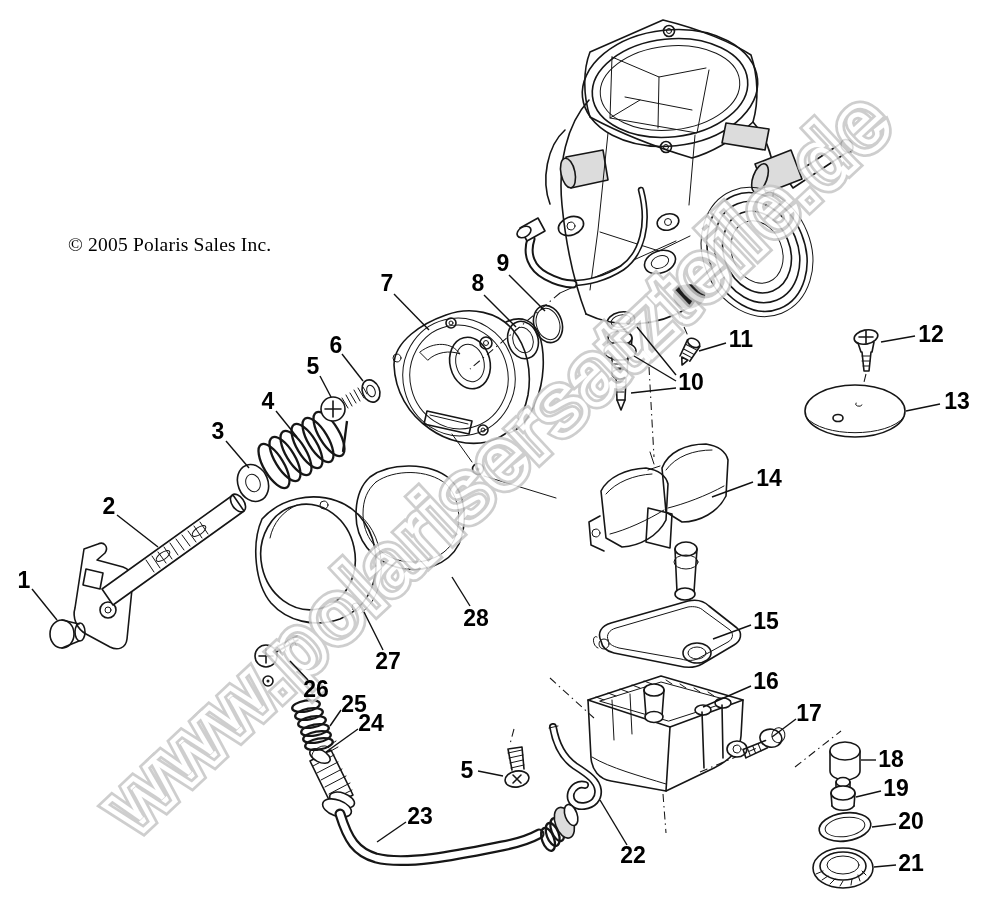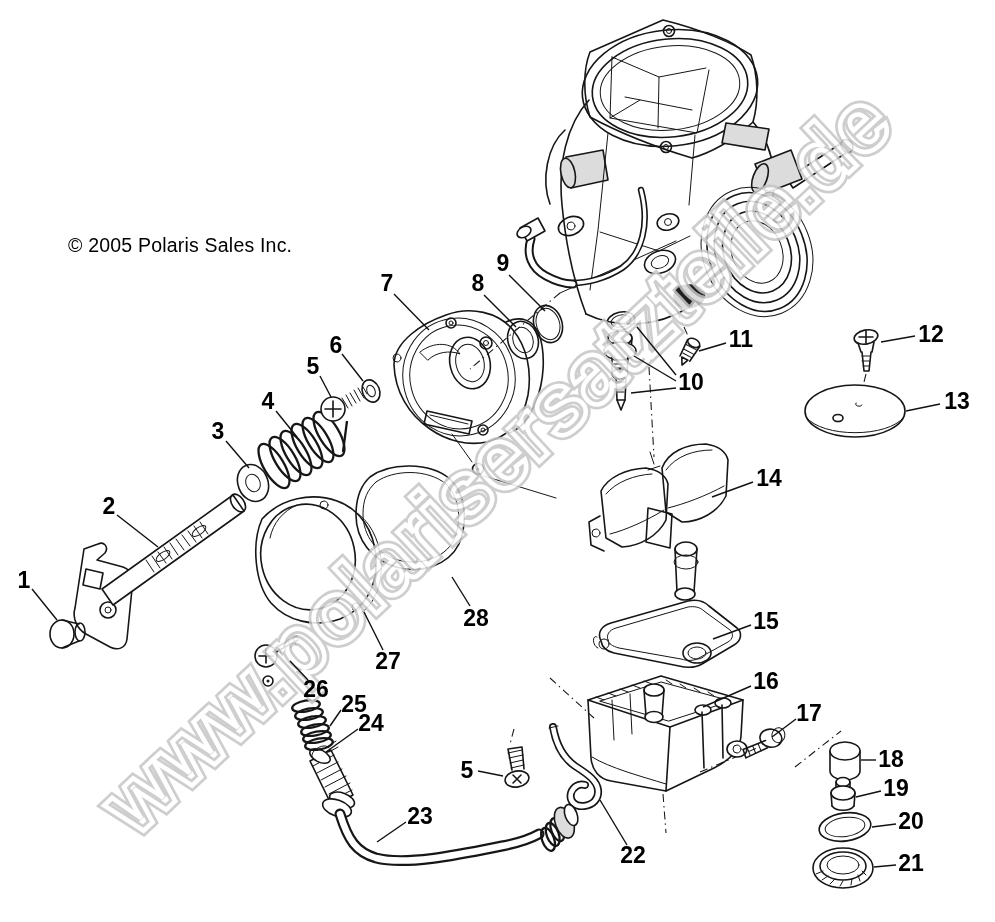--- a/index.html
+++ b/index.html
@@ -1,19 +1,19 @@
 <!DOCTYPE html>
 <html><head>
 <meta charset="utf-8">
 <style>
   html,body{margin:0;padding:0;background:#fff;}
   .stage{position:relative;width:995px;height:922px;background:#ffffff;
          font-family:"Liberation Sans",sans-serif;overflow:hidden;}
   .copyright{position:absolute;left:68px;top:234px;font-size:19.5px;color:#000;
-             letter-spacing:.2px;white-space:nowrap;}
+             letter-spacing:.2px;white-space:nowrap;font-family:Liberation Serif, serif;}
   svg.art{position:absolute;left:0;top:0;}
   svg.art *{vector-effect:none;}
   .ln{stroke:#161616;fill:none;stroke-width:1.6;stroke-linecap:round;stroke-linejoin:round;}
   .fine{stroke:#161616;fill:none;stroke-width:1.0;stroke-linecap:round;}
   .thick{stroke:#161616;fill:none;stroke-width:2.3;}
   .fillw{fill:#ffffff;}
   .fillg{fill:#dcdcdc;}
   .filld{fill:#1e1e1e;stroke:none;}
   .dash{stroke:#161616;fill:none;stroke-width:1.05;stroke-dasharray:8 4 1.5 4;}
   .tube-b{stroke:#161616;fill:none;stroke-linecap:round;}

